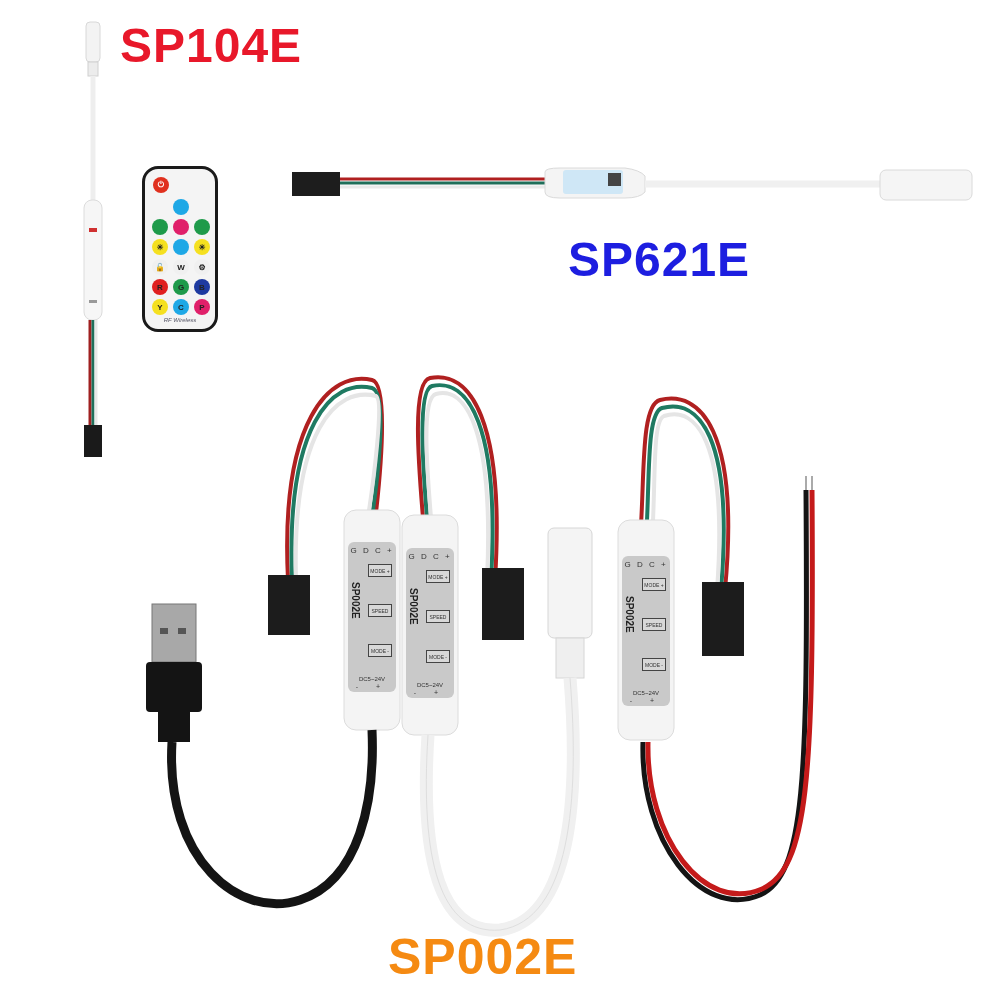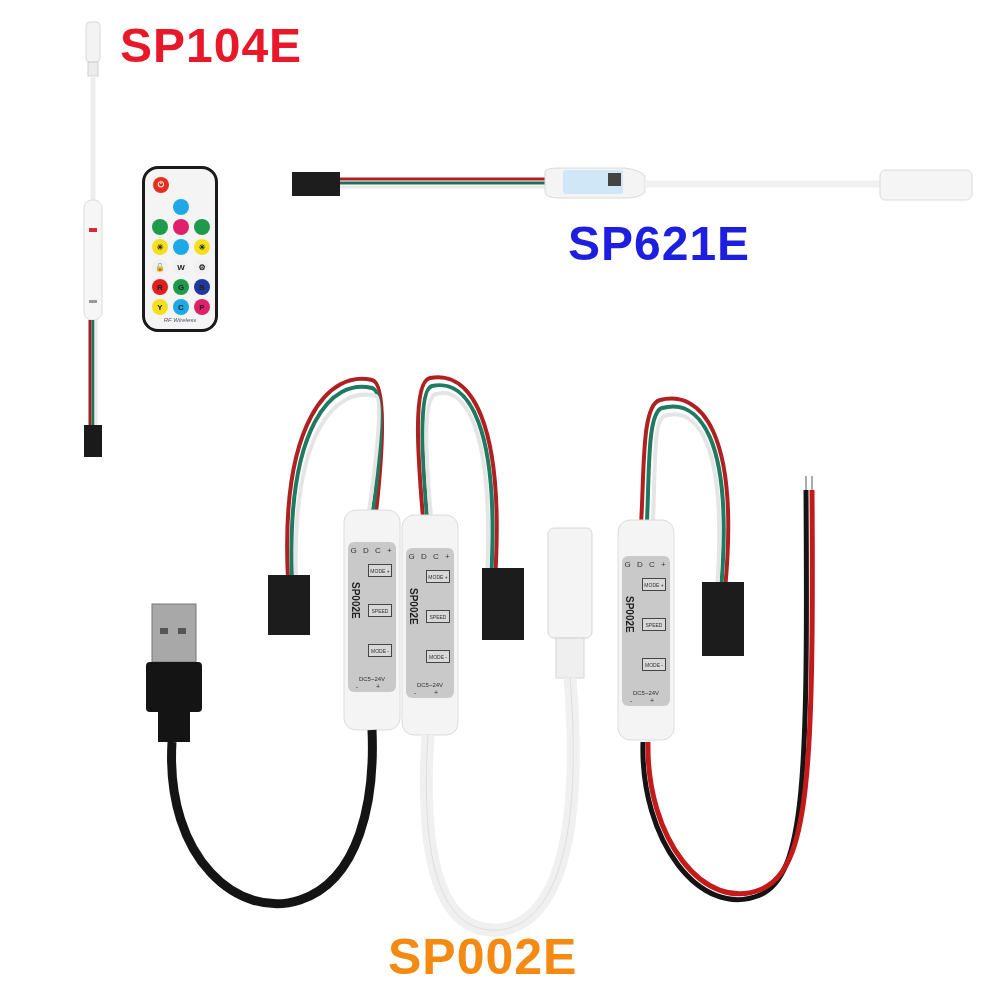--- a/index.html
+++ b/index.html
@@ -1,19 +1,19 @@
 <!DOCTYPE html>
 <html><head>
 <meta charset="utf-8">
 <style>
   html,body{margin:0;padding:0;background:#ffffff;}
   body{width:1000px;height:1000px;position:relative;overflow:hidden;font-family:"Liberation Sans",sans-serif;}
   .label{position:absolute;font-family:"Liberation Sans",sans-serif;font-weight:bold;letter-spacing:1px;line-height:1;}
   #lbl-104{left:120px;top:22px;font-size:48px;color:#e8182a;text-align:center;}
-  #lbl-621{left:568px;top:220px;font-size:48px;color:#1d1ee0;}
+  #lbl-621{left:568px;top:236px;font-size:48px;color:#1d1ee0;}
   #lbl-002{left:388px;top:932px;font-size:50px;color:#f58a12;}
   svg{position:absolute;left:0;top:0;}
   .remote{position:absolute;left:142px;top:166px;width:76px;height:166px;background:#f4f4f4;border:3px solid #1a1a1a;border-radius:16px;box-sizing:border-box;}
   .rbtn{position:absolute;width:16px;height:16px;border-radius:50%;font-size:8px;font-weight:bold;display:flex;align-items:center;justify-content:center;color:#222;}
   .remote-foot{position:absolute;left:0;right:0;bottom:6px;text-align:center;font-size:6px;color:#556;font-style:italic;}
   .ctrl-face{position:absolute;background:#c9c9c9;border-radius:6px;font-size:8px;color:#333;}
   .ctrl-face .gdc{position:absolute;top:4px;left:0;right:0;text-align:center;letter-spacing:2px;font-size:8px;}
   .ctrl-face .key{position:absolute;left:20px;width:22px;height:11px;border:1px solid #444;font-size:5px;display:flex;align-items:center;justify-content:center;background:#d8d8d8;}
   .ctrl-face .model{position:absolute;left:2px;top:40px;writing-mode:vertical-rl;font-size:10px;font-weight:bold;color:#222;}
   .ctrl-face .volt{position:absolute;left:0;right:0;bottom:10px;text-align:center;font-size:6px;}

